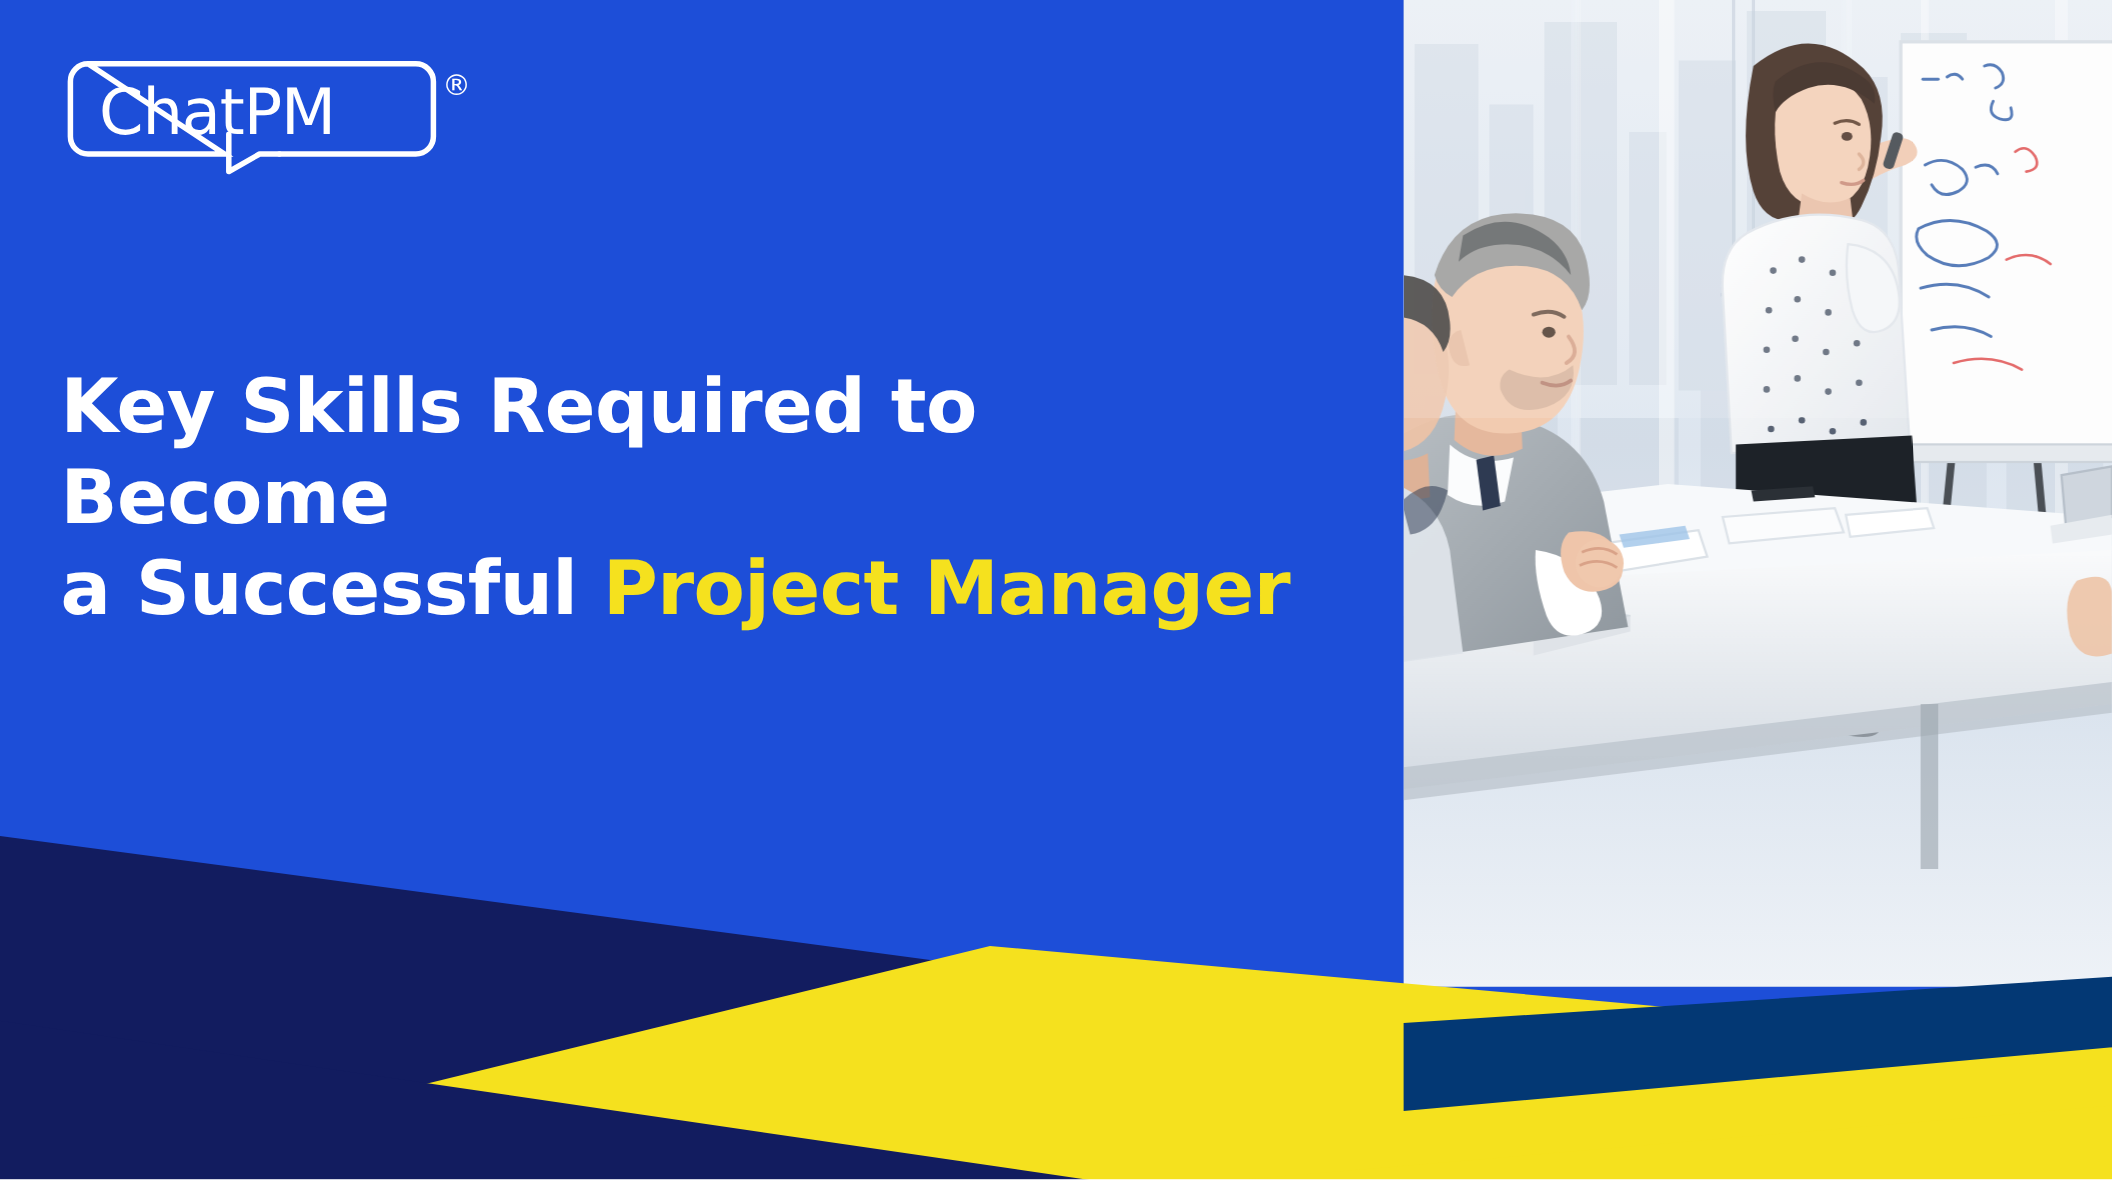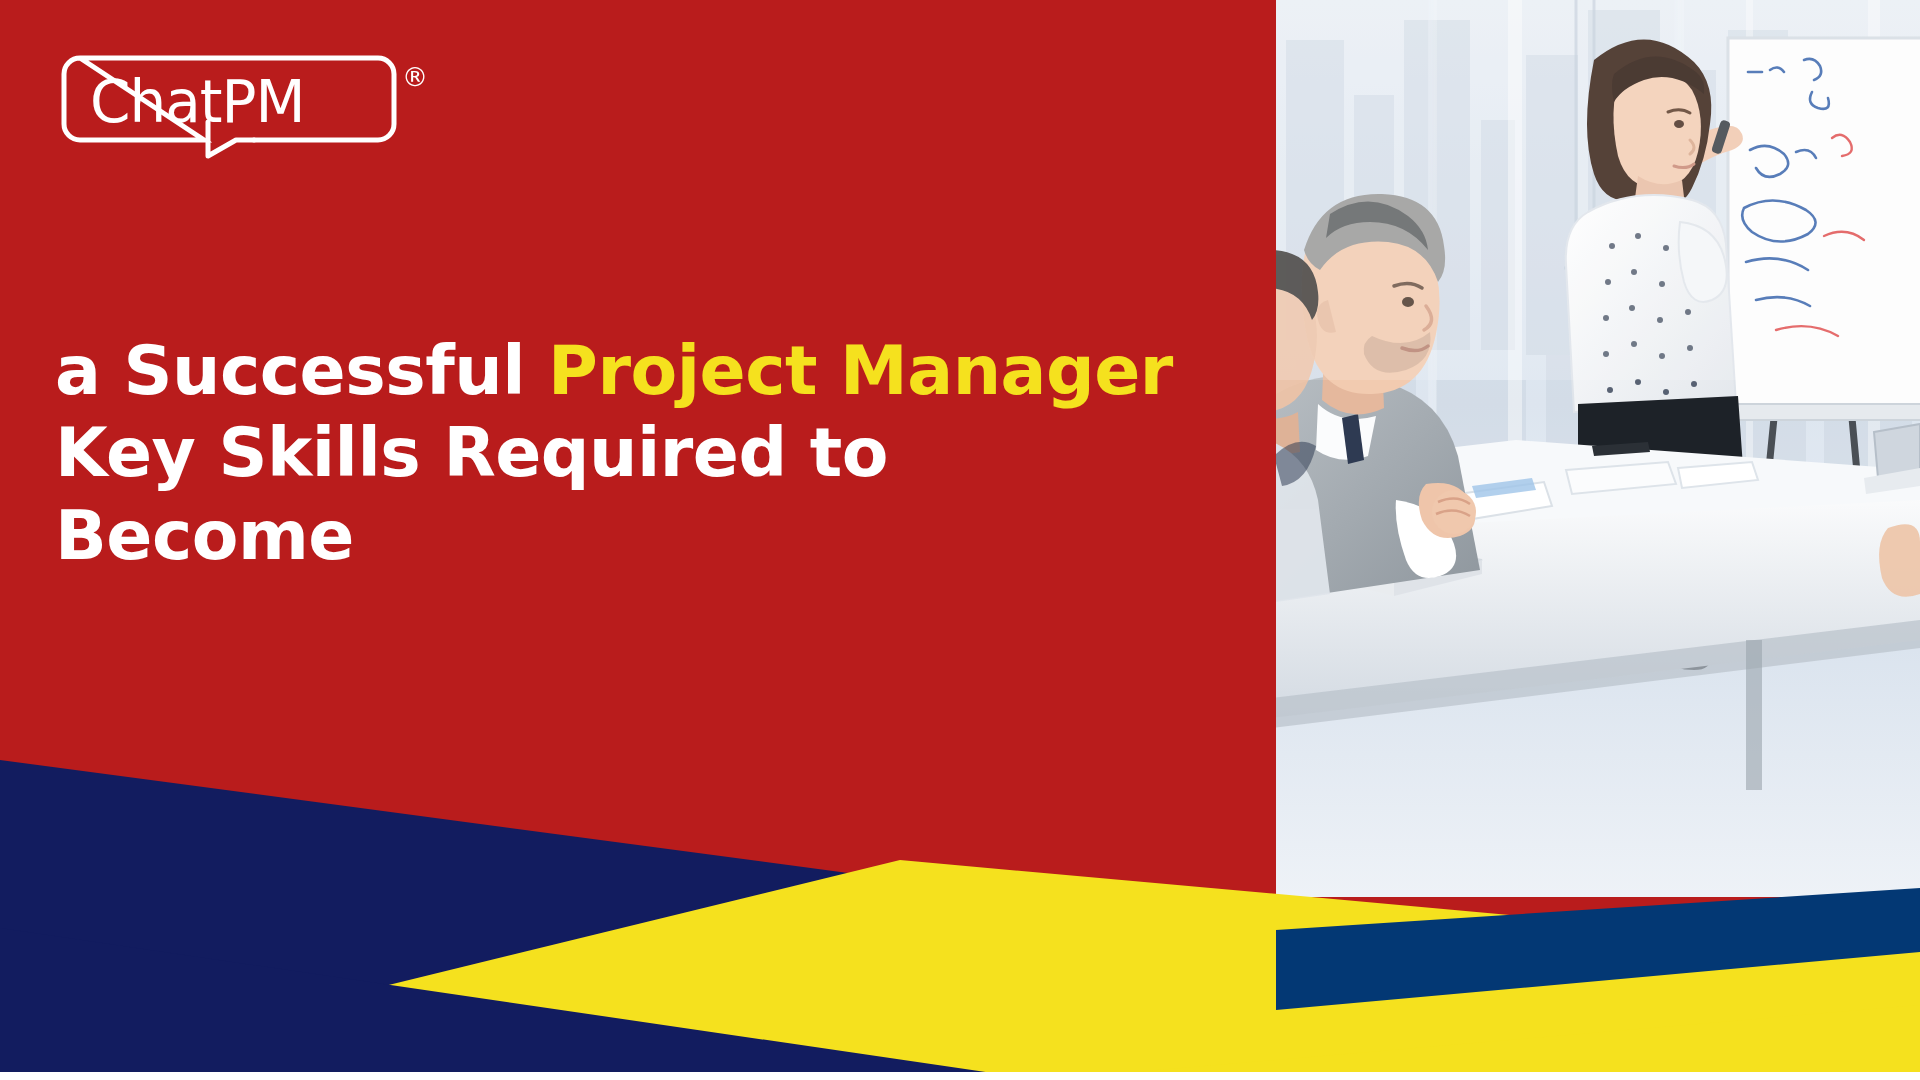--- a/index.html
+++ b/index.html
@@ -9,21 +9,21 @@
   }
   body {
     font-family: "Liberation Sans", sans-serif;
   }
 
   .banner {
     position: relative;
     width: 1920px;
     height: 1080px;
     overflow: hidden;
-    background: #b91c1c;
+    background: #1d4ed8;
   }
 
   
   .photo-panel {
     position: absolute;
     left: 1276px;
     top: 0;
     width: 644px;
     height: 897px;
     overflow: hidden;
@@ -317,17 +317,17 @@
       <path d="M22 6 H320 a16 16 0 0 1 16 16 V72 a16 16 0 0 1 -16 16 H196
                M146 88 H22 a16 16 0 0 1 -16 -16 V22 a16 16 0 0 1 16 -16 Z" fill="none" stroke="#ffffff" stroke-width="5" stroke-linecap="round"></path>
 
       <path d="M150 70 L150 104 L178 88 L196 88" fill="none" stroke="#ffffff" stroke-width="5" stroke-linejoin="round" stroke-linecap="round"></path>
       <text x="32" y="70" font-family="DejaVu Sans, Liberation Sans, sans-serif" font-size="58" font-weight="400" fill="#ffffff" letter-spacing="-1">ChatPM</text>
       <text x="344" y="34" font-family="DejaVu Sans, Liberation Sans, sans-serif" font-size="26" fill="#ffffff">®</text>
     </svg>
   </div>
 
   <h1 class="headline">
+    <span class="ln">Key Skills Required to Become</span>
     <span class="ln"><span>a Successful </span><span class="accent">Project Manager</span></span>
-    <span class="ln">Key Skills Required to Become</span>
   </h1>
 
 </div>
 
 </body></html>

